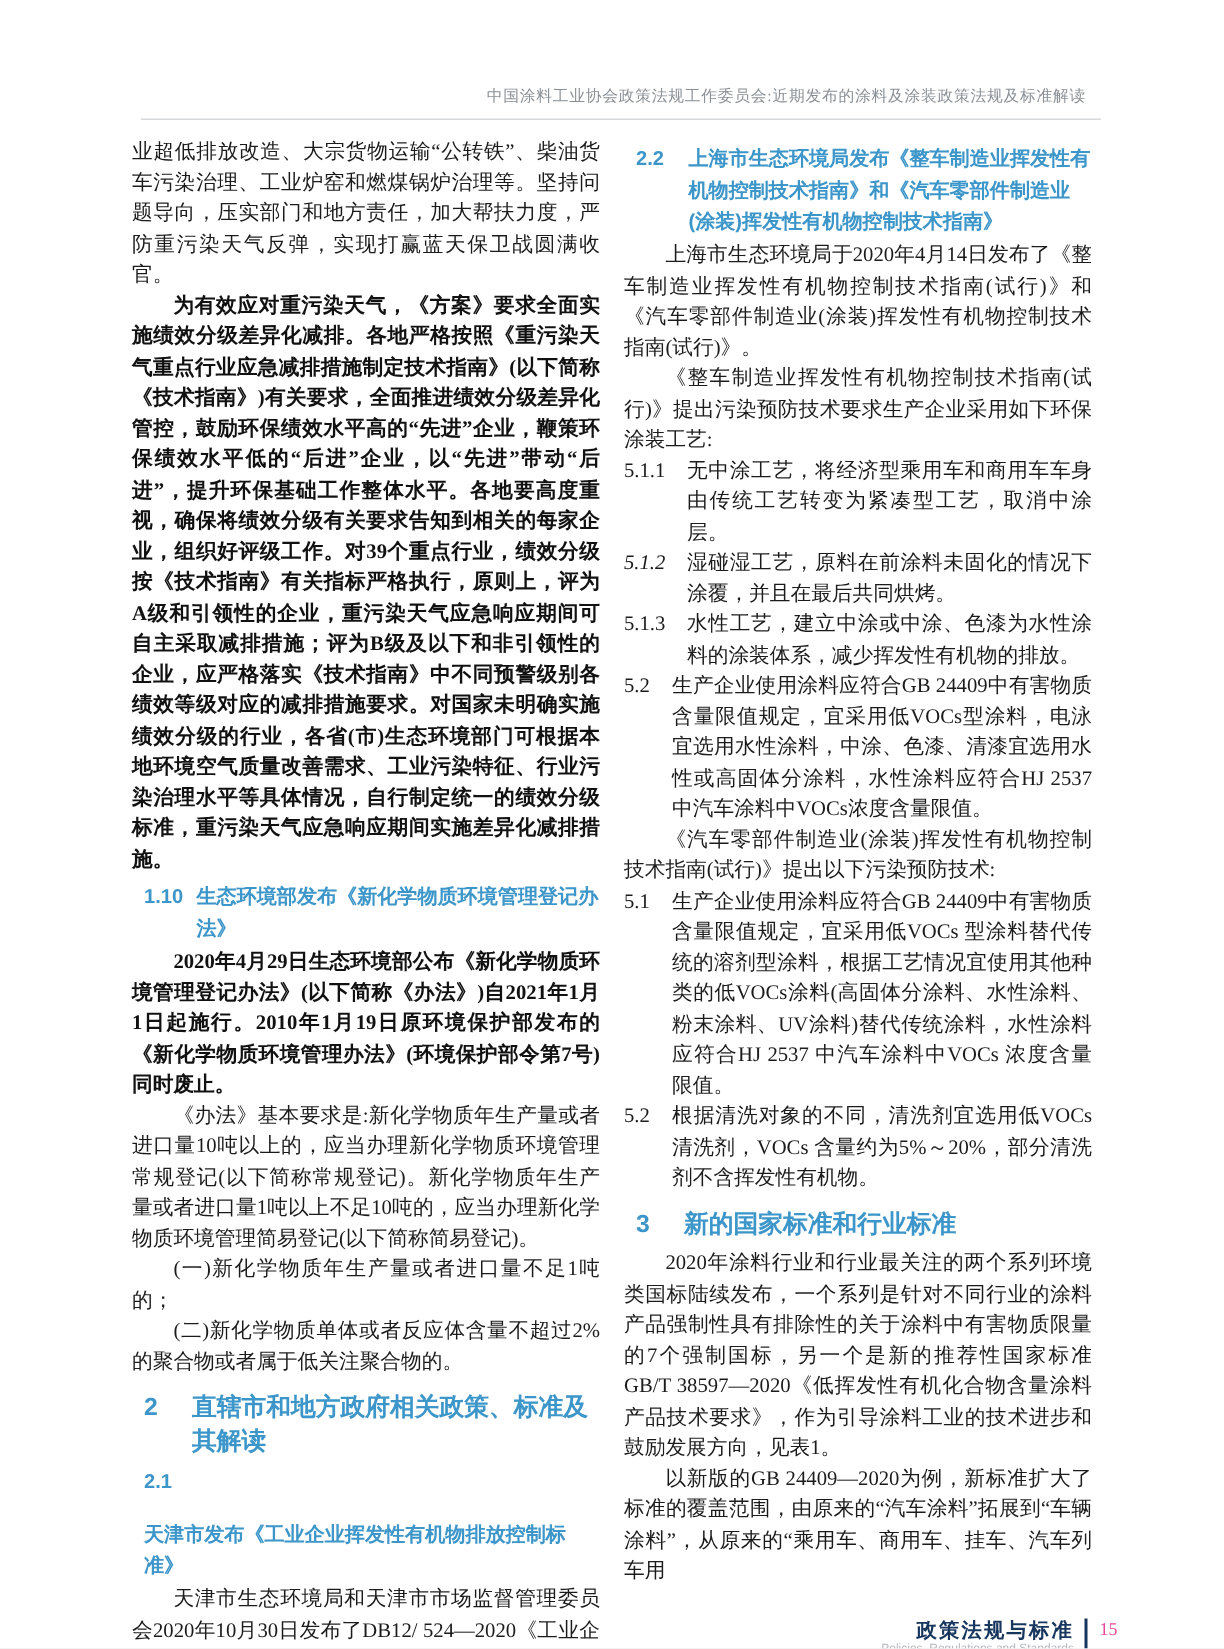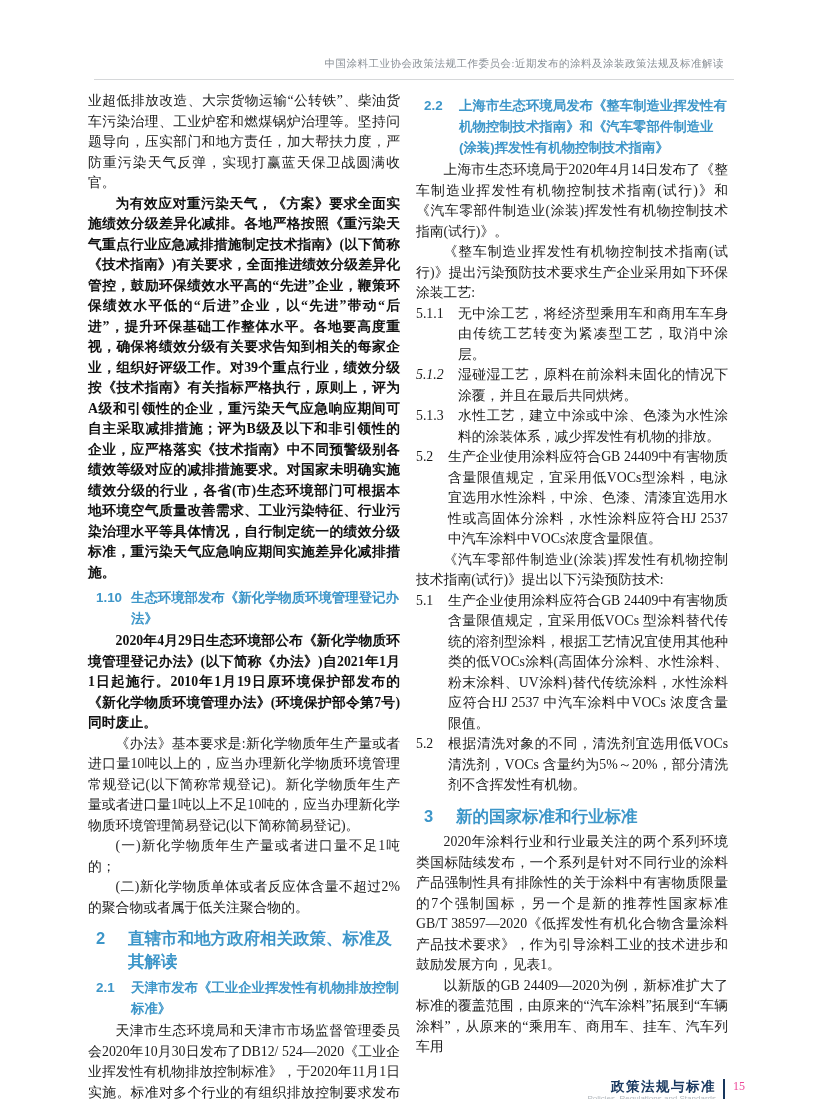--- a/index.html
+++ b/index.html
@@ -66,21 +66,21 @@
         <span class="text">生态环境部发布《新化学物质环境管理登记办法》</span>
       </div>
       <p class="para indent bold">2020年4月29日生态环境部公布《新化学物质环境管理登记办法》(以下简称《办法》)自2021年1月1日起施行。2010年1月19日原环境保护部发布的《新化学物质环境管理办法》(环境保护部令第7号)同时废止。</p>
       <p class="para indent">《办法》基本要求是:新化学物质年生产量或者进口量10吨以上的，应当办理新化学物质环境管理常规登记(以下简称常规登记)。新化学物质年生产量或者进口量1吨以上不足10吨的，应当办理新化学物质环境管理简易登记(以下简称简易登记)。</p>
       <p class="para indent">(一)新化学物质年生产量或者进口量不足1吨的；</p>
       <p class="para indent">(二)新化学物质单体或者反应体含量不超过2%的聚合物或者属于低关注聚合物的。</p>
       <div class="h1" style="color: rgb(61, 150, 201);">
         <span class="num">2</span>
         <span class="text">直辖市和地方政府相关政策、标准及其解读</span>
       </div>
-      <div class="h2" style="color: rgb(61, 150, 201);">
+      <div class="h2" style="color: rgb(61, 150, 201); flex-direction: column;">
         <span class="num">2.1</span>
         <span class="text">天津市发布《工业企业挥发性有机物排放控制标准》</span>
       </div>
       <p class="para indent">天津市生态环境局和天津市市场监督管理委员会2020年10月30日发布了DB12/ 524—2020《工业企业挥发性有机物排放控制标准》，于2020年11月1日实施。标准对多个行业的有组织排放控制要求发布了挥发性有机物有组织排放限值。对无组织排放，按照具</p>
     </div>
   <div class="col col-right" id="col-right">
       <div class="h2" style="color: rgb(61, 150, 201);">
         <span class="num">2.2</span>
         <span class="text">上海市生态环境局发布《整车制造业挥发性有机物控制技术指南》和《汽车零部件制造业(涂装)挥发性有机物控制技术指南》</span>
       </div>

